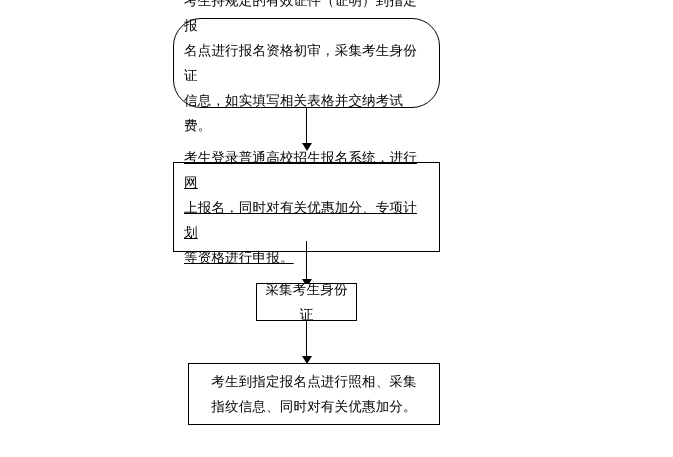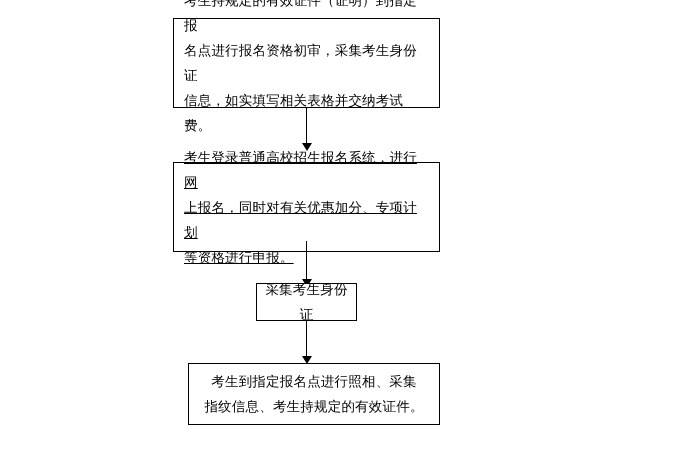--- a/index.html
+++ b/index.html
@@ -50,21 +50,21 @@
     border-left: 5px solid transparent;
     border-right: 5px solid transparent;
     border-top: 8px solid #000000;
   }
 </style>
 </head>
 <body>
 
 <div id="canvas">
 
-  <div class="node" style="left:173px; top:18px; width:267px; height:90px;">
+  <div class="node" style="left:173px; top:18px; width:267px; height:90px;border-radius:28px;">
     <span class="text">考生持规定的有效证件（证明）到指定报
 名点进行报名资格初审，采集考生身份证
 信息，如实填写相关表格并交纳考试费。</span>
   </div>
 
   <div class="connector" style="left:306px; top:108px; width:1px; height:38px;"></div>
   <div class="arrowhead" style="left:302px; top:143px;"></div>
 
   <div class="node" style="left:173px; top:162px; width:267px; height:90px;text-decoration:underline;">
     <span class="text">考生登录普通高校招生报名系统，进行网
@@ -77,16 +77,16 @@
 
   <div class="node center" style="left:256px; top:283px; width:101px; height:38px;">
     <span class="text">采集考生身份证</span>
   </div>
 
   <div class="connector" style="left:306px; top:321px; width:1px; height:38px;"></div>
   <div class="arrowhead" style="left:302px; top:356px;"></div>
 
   <div class="node center" style="left:188px; top:363px; width:252px; height:62px;">
     <span class="text">考生到指定报名点进行照相、采集
-指纹信息、考生持规定的有效证件。</span>
+指纹信息、同时对有关优惠加分。</span>
   </div>
 
 </div>
 
 </body></html>

